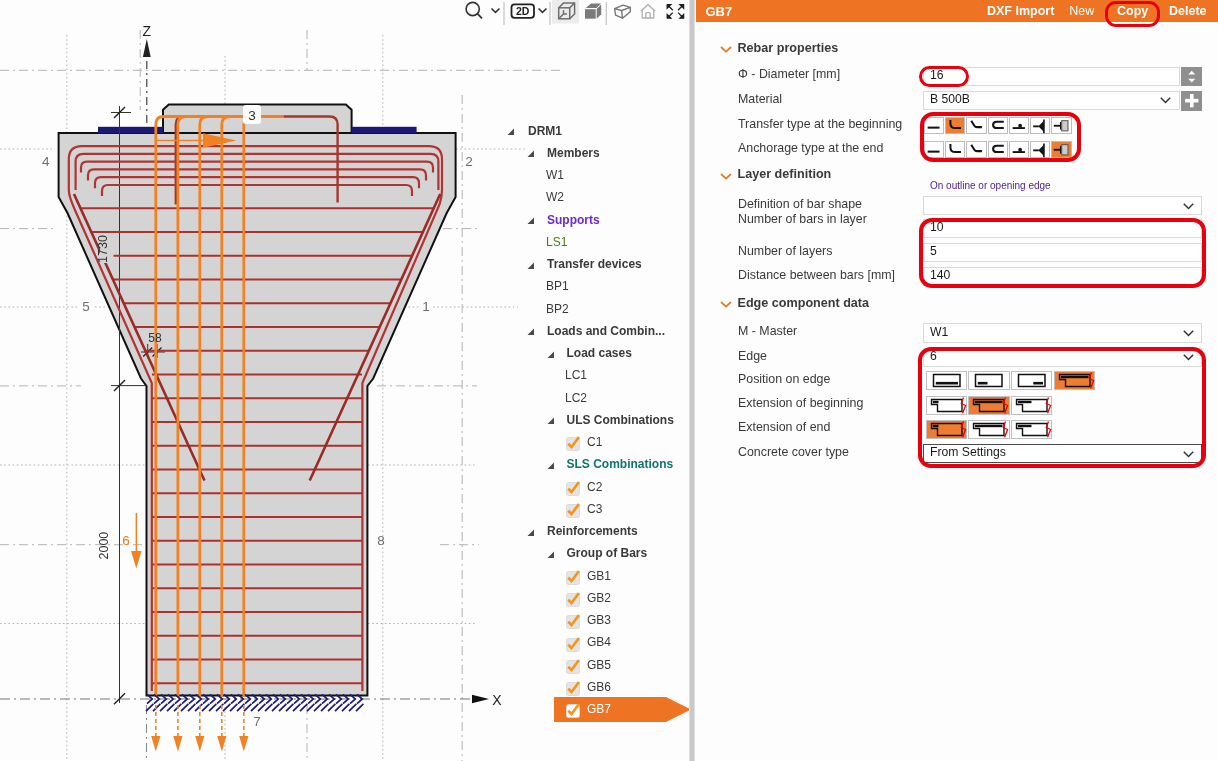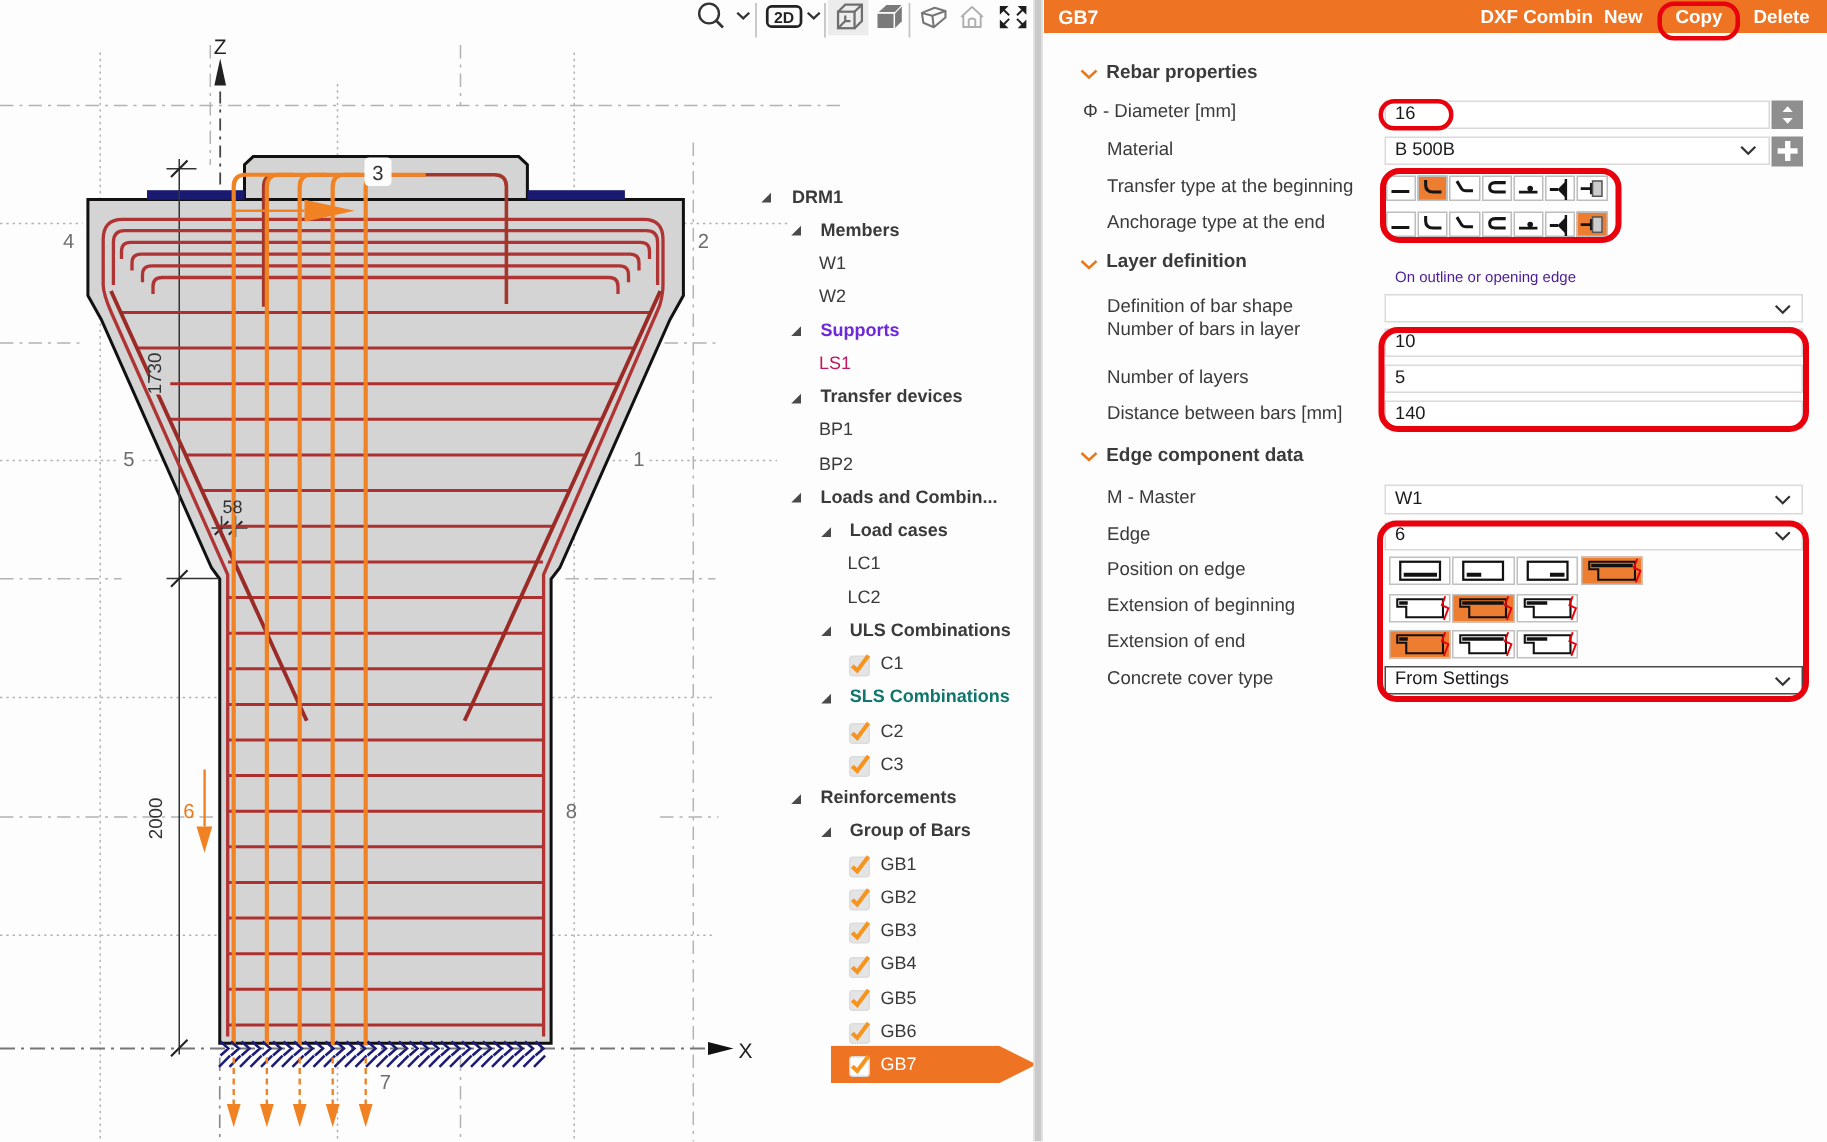--- a/index.html
+++ b/index.html
@@ -169,21 +169,21 @@
 <svg width="8" height="8" viewBox="0 0 8 8" style="position:absolute;left:527px;top:150.2px">
     <polygon points="7,0.5 7,7 0.5,7" fill="#4A4A4A"></polygon>
   </svg>
 <div style="position:absolute;left:547px;top:145.8px;font-size:12px;font-weight:700;color:#3A3A3A;white-space:nowrap">Members</div>
 <div style="position:absolute;left:546px;top:168.0px;font-size:12px;font-weight:400;color:#3A3A3A;white-space:nowrap">W1</div>
 <div style="position:absolute;left:546px;top:190.2px;font-size:12px;font-weight:400;color:#3A3A3A;white-space:nowrap">W2</div>
 <svg width="8" height="8" viewBox="0 0 8 8" style="position:absolute;left:527px;top:217.0px">
     <polygon points="7,0.5 7,7 0.5,7" fill="#4A4A4A"></polygon>
   </svg>
 <div style="position:absolute;left:547px;top:212.5px;font-size:12px;font-weight:700;color:#6d28d9;white-space:nowrap">Supports</div>
-<div style="position:absolute;left:546px;top:234.8px;font-size:12px;font-weight:400;color:#be185d;white-space:nowrap">LS1</div>
+<div style="position:absolute;left:546px;top:234.8px;font-size:12px;font-weight:400;color:#4d7c0f;white-space:nowrap">LS1</div>
 <svg width="8" height="8" viewBox="0 0 8 8" style="position:absolute;left:527px;top:261.5px">
     <polygon points="7,0.5 7,7 0.5,7" fill="#4A4A4A"></polygon>
   </svg>
 <div style="position:absolute;left:547px;top:257.0px;font-size:12px;font-weight:700;color:#3A3A3A;white-space:nowrap">Transfer devices</div>
 <div style="position:absolute;left:546px;top:279.2px;font-size:12px;font-weight:400;color:#3A3A3A;white-space:nowrap">BP1</div>
 <div style="position:absolute;left:546px;top:301.5px;font-size:12px;font-weight:400;color:#3A3A3A;white-space:nowrap">BP2</div>
 <svg width="8" height="8" viewBox="0 0 8 8" style="position:absolute;left:527px;top:328.2px">
     <polygon points="7,0.5 7,7 0.5,7" fill="#4A4A4A"></polygon>
   </svg>
 <div style="position:absolute;left:547px;top:323.8px;font-size:12px;font-weight:700;color:#3A3A3A;white-space:nowrap">Loads and Combin...</div>
@@ -266,30 +266,30 @@
 <div style="position:absolute;left:554px;top:697.1px;width:137px;height:25px;background:#EE7423;clip-path:polygon(0 0,112px 0,137px 12.5px,112px 25px,0 25px)"></div>
 <div style="position:absolute;left:566px;top:704.3px;width:12px;height:12px;background:#FFFFFF;border:1px solid #D9D9D9;border-radius:2.5px">
     <svg width="16" height="16" viewBox="0 0 16 16" style="position:absolute;left:-1px;top:-4px">
       <polyline points="2.2,9.8 5.5,13 13,3" fill="none" stroke="#F6941E" stroke-width="2.7"></polyline>
     </svg>
   </div>
 <div style="position:absolute;left:587px;top:702.0px;font-size:12px;font-weight:400;color:#FFFFFF;white-space:nowrap">GB7</div>
 <div class="strip"></div>
 <div style="position:absolute;left:695.5px;top:0;width:522.5px;height:21.8px;background:#EE7423"></div>
 <div style="position:absolute;left:705.5px;top:3.5px;font-size:13px;font-weight:700;color:#fff">GB7</div>
-<div style="position:absolute;left:987px;top:4px;font-size:12.5px;font-weight:700;color:#fff">DXF Combin</div>
-<div style="position:absolute;left:1069.3px;top:4px;font-size:12.5px;font-weight:700;color:#fff">New</div>
+<div style="position:absolute;left:987px;top:4px;font-size:12.5px;font-weight:700;color:#fff">DXF Import</div>
+<div style="position:absolute;left:1069.3px;top:4px;font-size:12.5px;font-weight:400;color:#fff">New</div>
 <div style="position:absolute;left:1117px;top:4px;font-size:12.5px;font-weight:700;color:#fff">Copy</div>
 <div style="position:absolute;left:1169px;top:4px;font-size:12.5px;font-weight:700;color:#fff">Delete</div>
 <div style="position:absolute;left:1105px;top:0.5px;width:49px;height:20px;border:3px solid #E8000D;border-radius:11px"></div>
 <svg width="12" height="7" viewBox="0 0 12 7" style="position:absolute;left:719.5px;top:45.9px">
     <polyline points="1,1 6,5.6 11,1" fill="none" stroke="#E87A1E" stroke-width="1.7"></polyline>
   </svg>
 <div style="position:absolute;left:737.5px;top:40.5px;font-size:12.6px;font-weight:700;color:#3A3A3A">Rebar properties</div>
-<div style="position:absolute;left:722px;top:67.2px;font-size:12.4px;color:#3A3A3A;white-space:nowrap">Φ - Diameter [mm]</div>
+<div style="position:absolute;left:738px;top:67.2px;font-size:12.4px;color:#3A3A3A;white-space:nowrap">Φ - Diameter [mm]</div>
 <div style="position:absolute;left:922.5px;top:66.8px;width:257.0px;height:19.3px;background:#fff;border:1px solid #D9D9D9;box-sizing:border-box"></div>
 <div style="position:absolute;left:930px;top:68.2px;font-size:12.2px;color:#1A1A1A;white-space:nowrap">16</div>
 <div style="position:absolute;left:1180.5px;top:67px;width:21.5px;height:19.3px;background:#8F8F8F"></div>
 <svg width="21.5" height="19.3" viewBox="0 0 21.5 19.3" style="position:absolute;left:1180.5px;top:67px">
     <polygon points="10.75,3.8 7.3,7.6 14.2,7.6" fill="#fff"></polygon>
     <polygon points="10.75,15.5 7.3,11.7 14.2,11.7" fill="#fff"></polygon>
   </svg>
 <div style="position:absolute;left:738px;top:91.6px;font-size:12.4px;color:#3A3A3A;white-space:nowrap">Material</div>
 <div style="position:absolute;left:922.5px;top:90.8px;width:257.0px;height:19.3px;background:#fff;border:1px solid #D9D9D9;box-sizing:border-box"></div>
 <div style="position:absolute;left:930px;top:92.2px;font-size:12.2px;color:#1A1A1A;white-space:nowrap">B 500B</div>

